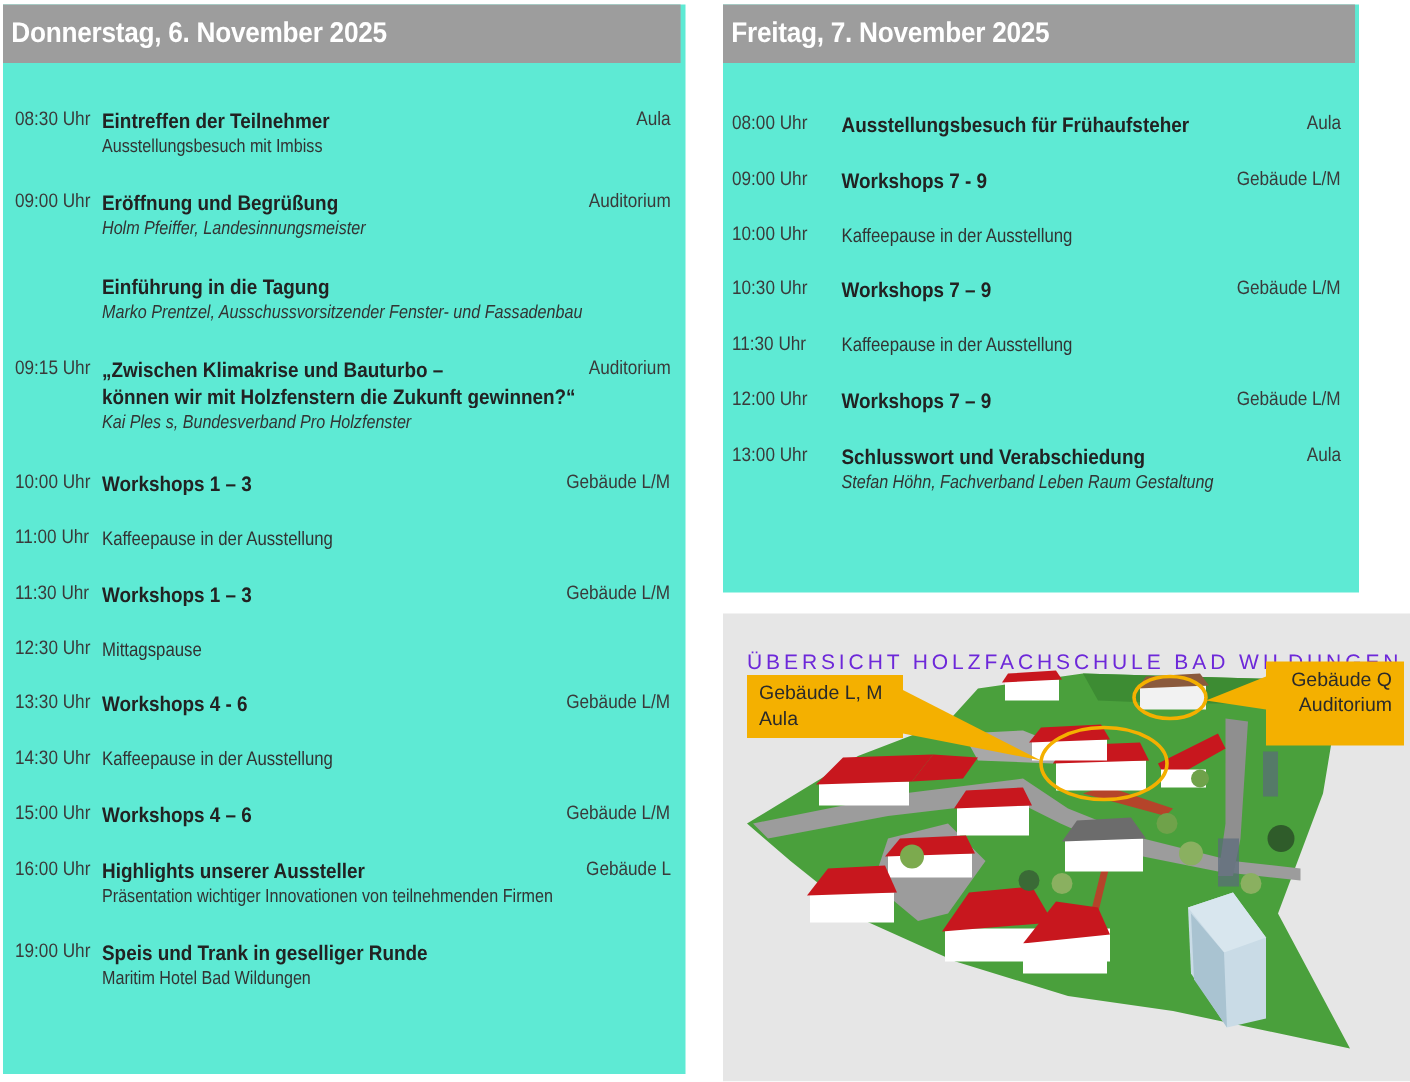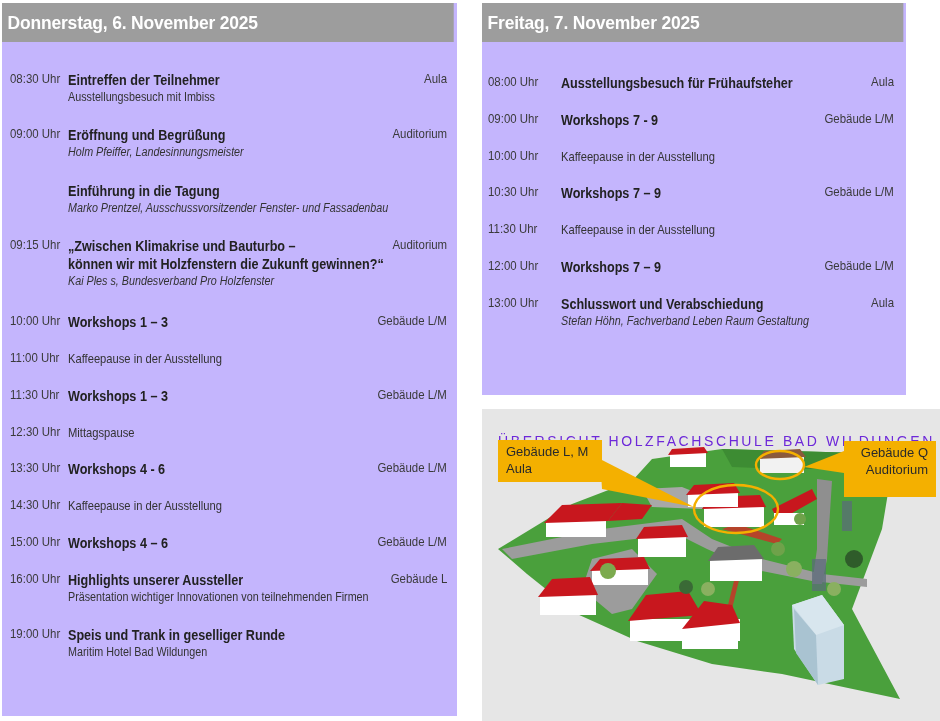--- a/index.html
+++ b/index.html
@@ -1,19 +1,19 @@
 <!DOCTYPE html>
 <html><head>
 <meta charset="utf-8">
 <style>
   * { box-sizing: border-box; margin: 0; padding: 0; }
   html, body { width: 940px; height: 721px; background: #ffffff; overflow: hidden; }
   body { position: relative; font-family: "Liberation Sans", "DejaVu Sans", sans-serif; color: #2a2a2a; }
 
-  .panel { position: absolute; background: #c4b5fd; }
+  .panel { position: absolute; background: #5eead4; }
   .panel-header {
     background: #9d9d9d; color: #ffffff; height: 39px;
     font-weight: bold; font-size: 19px; line-height: 39px; padding-left: 6px;
     letter-spacing: -0.2px; transform: scaleX(0.92); transform-origin: left center; width: 108%;
   }
   #day1 { left: 2px; top: 3px; width: 455px; height: 713px; }
   #day2 { left: 482px; top: 3px; width: 424px; height: 392px; }
 
   .row { position: absolute; left: 0; right: 0; font-size: 13px; }
   .time { position: absolute; left: 8px; top: 0; color: #3a3a3a; font-size: 13px; transform: scaleX(0.88); transform-origin: left top; white-space: nowrap; }
@@ -24,21 +24,21 @@
   .sub.italic { font-style: italic; }
   .room { position: absolute; right: 10px; top: 0; font-size: 13px; color: #3a3a3a; transform: scaleX(0.88); transform-origin: right top; white-space: nowrap; }
 
   #day2 .time { left: 6px; }
   #day2 .content { left: 79px; }
   #day2 .room { right: 12px; }
 
   #map-panel { position: absolute; left: 482px; top: 409px; width: 458px; height: 312px; background: #e6e6e6; overflow: hidden; }
   .map-title { position: absolute; left: 16px; top: 24px; font-size: 14px; letter-spacing: 2.6px; color: #6d28d9; white-space: nowrap; }
   .callout { position: absolute; background: #f4b000; color: #2a2a2a; font-size: 13px; line-height: 17px; padding: 3px 8px; }
-  #callout-lm { left: 16px; top: 31px; width: 104px; height: 42px; }
+  #callout-lm { left: 16px; top: 41px; width: 104px; height: 42px; }
   #callout-q { left: 362px; top: 32px; width: 92px; height: 56px; text-align: right; }
   svg.map { position: absolute; left: 0; top: 0; }
 </style>
 </head>
 <body>
 
 <section class="panel" id="day1">
   <div class="panel-header">Donnerstag, 6. November 2025</div>
 
   <div class="row" style="top:68px">

